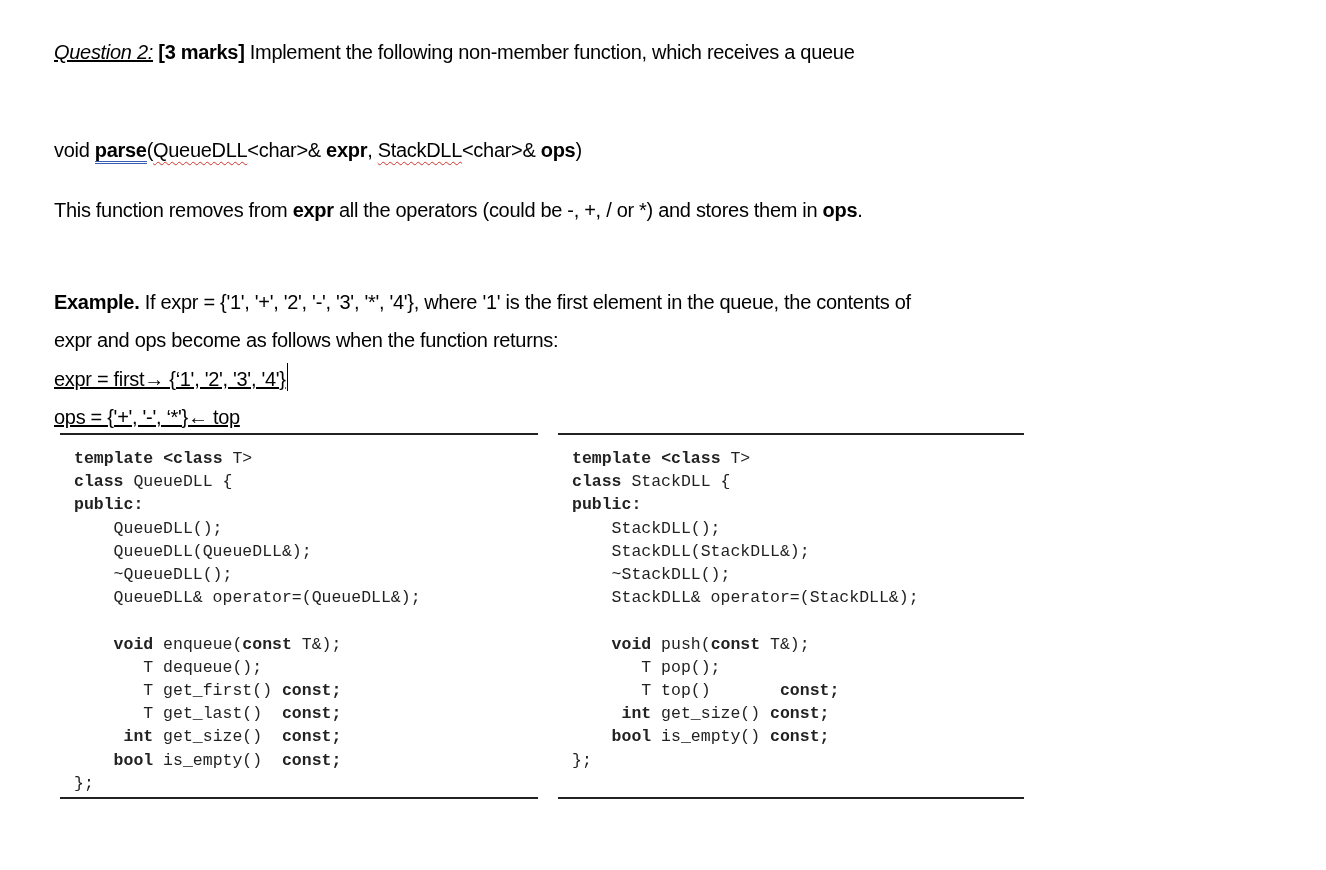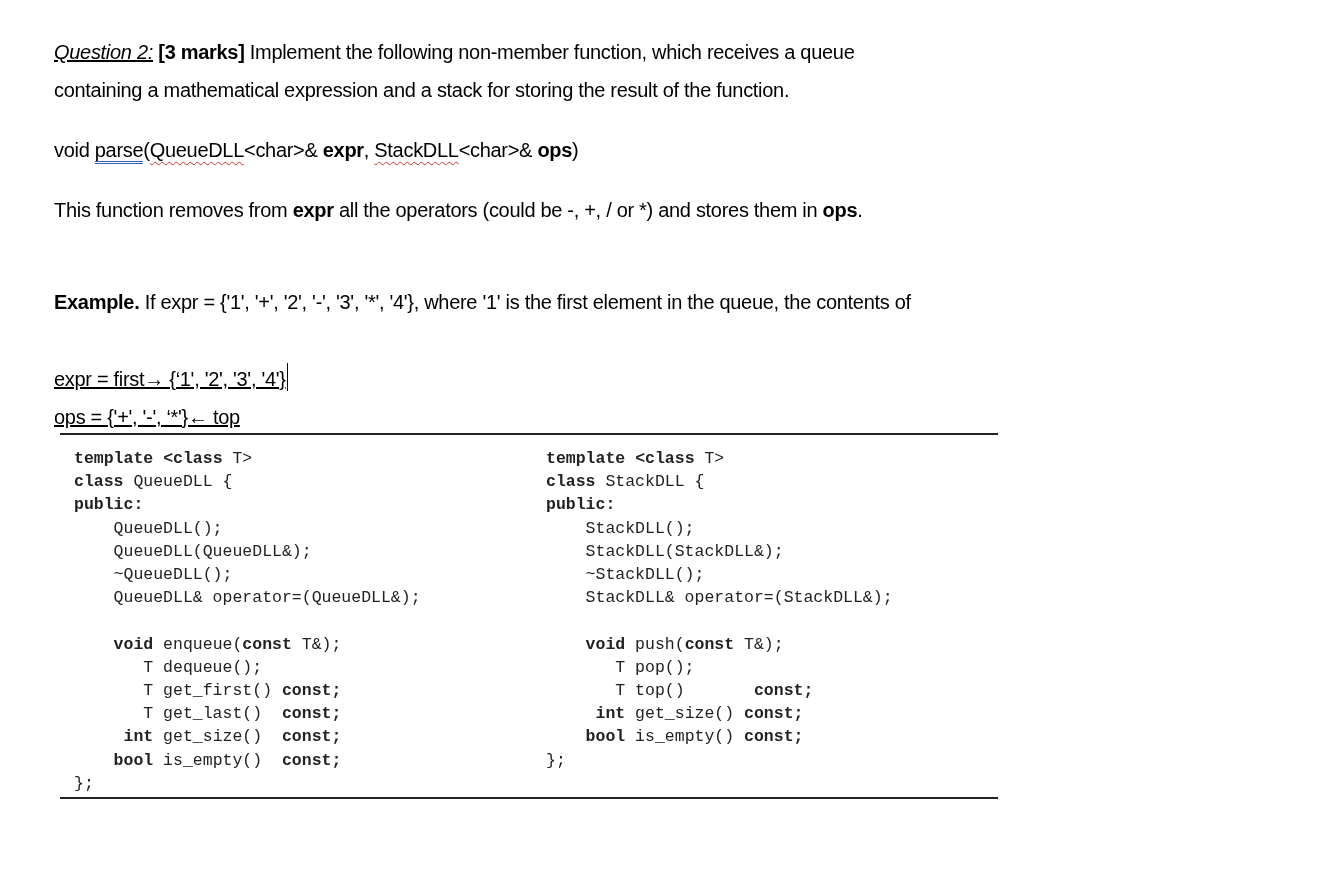--- a/index.html
+++ b/index.html
@@ -1,43 +1,42 @@
 <!DOCTYPE html>
 <html><head>
 <meta charset="utf-8">
 <style>
   html, body { margin: 0; padding: 0; background: #ffffff; }
   body { width: 1326px; height: 870px; position: relative; overflow: hidden; color: #000; font-family: "Liberation Sans", sans-serif; }
   .para { position: absolute; left: 54px; font-size: 20px; line-height: 38px; letter-spacing: -0.3px; white-space: nowrap; }
   .u { text-decoration: underline; }
   .i { font-style: italic; }
   .b { font-weight: bold; }
-  .parse-word { font-weight: normal; border-bottom: 3px double #3a5fb5; padding-bottom: 0; }
+  .parse-word { font-weight: bold; border-bottom: 3px double #3a5fb5; padding-bottom: 0; }
   .squiggle { text-decoration: underline wavy #d0342c; text-decoration-thickness: 1px; text-underline-offset: 4px; }
   .cursor { display: inline-block; width: 1.5px; height: 28px; background: #000; vertical-align: -5px; margin-left: 1px; }
   .code-box { position: absolute; top: 433px; width: 478px; height: 366px; border-top: 2.5px solid #222; border-bottom: 2.5px solid #222; box-sizing: border-box; }
   .code-box.left { left: 60px; }
-  .code-box.right { left: 532px; width: 466px; text-decoration: underline; }
+  .code-box.right { left: 558px; width: 466px; text-decoration: underline; }
   .code { position: absolute; left: 8px; top: 12px; font-family: "Liberation Mono", monospace; font-size: 16.5px; line-height: 23.2px; white-space: pre; color: #222; margin-left: 6px; }
   .kw { font-weight: bold; }
 </style>
 </head>
 <body>
 
 <div class="para" style="top:33px;">
   <span class="i u">Question 2:</span>
   <span class="b">[3 marks]</span><span> Implement the following non-member function, which receives a queue</span><br>
-  <span>containing a mathematical expression and a stack for storing the result of the function.</span>
 </div>
 
 <div class="para" style="top:131px;"><span>void </span><span class="parse-word">parse</span><span>(</span><span class="squiggle">QueueDLL</span><span>&lt;char&gt;&amp; </span><span class="b">expr</span><span>, </span><span class="squiggle">StackDLL</span><span>&lt;char&gt;&amp; </span><span class="b">ops</span><span>)</span></div>
 
 <div class="para" style="top:191px;"><span>This function removes from </span><span class="b">expr</span><span> all the operators (could be -, +, / or *) and stores them in </span><span class="b">ops</span><span>.</span></div>
 
-<div class="para" style="top:251px;margin-top:32px;"><span class="b">Example.</span><span> If expr = {'1', '+', '2', '-', '3', '*', '4'}, where '1' is the first element in the queue, the contents of</span><br></div>
+<div class="para" style="top:251px;margin-top:32px;"><span class="b">Example.</span><span> If expr = {'1', '+', '2', '-', '3', '*', '4'}, where '1' is the first element in the queue, the contents of</span><br><span>expr and ops become as follows when the function returns:</span></div>
 
 <div class="para" style="top:360px; line-height:38px;text-decoration:underline;">
   <span>expr = first→ {‘1', '2', '3', '4'}</span><span class="cursor"></span><br>
   <span>ops = {'+', '-', ‘*'}← top</span>
 </div>
 
 <div class="code-box left">
 <div class="code"><span class="kw">template </span><span class="kw">&lt;class</span><span> T&gt;</span>
 <span class="kw">class</span><span> QueueDLL {</span>
 <span class="kw">public:</span>

